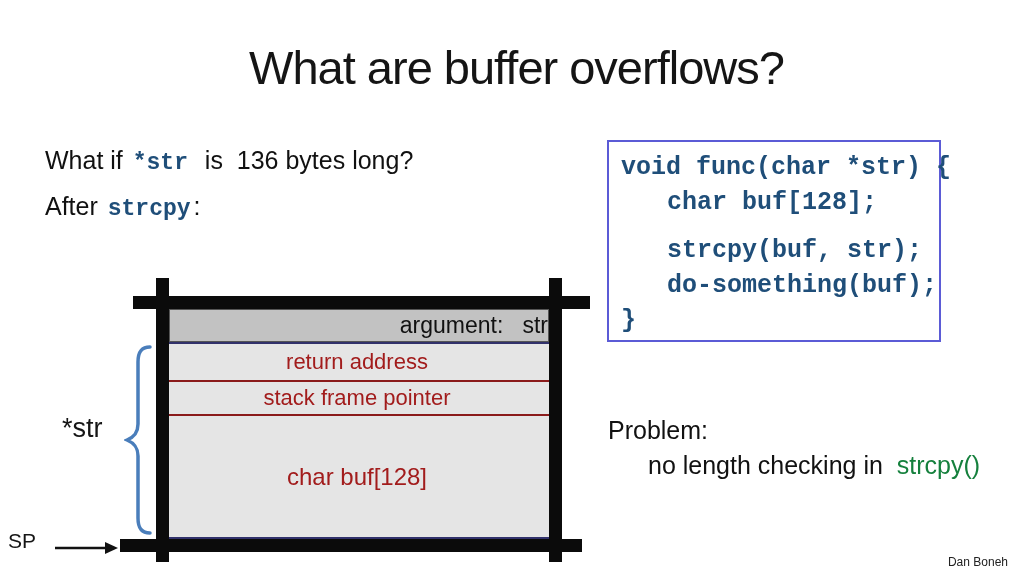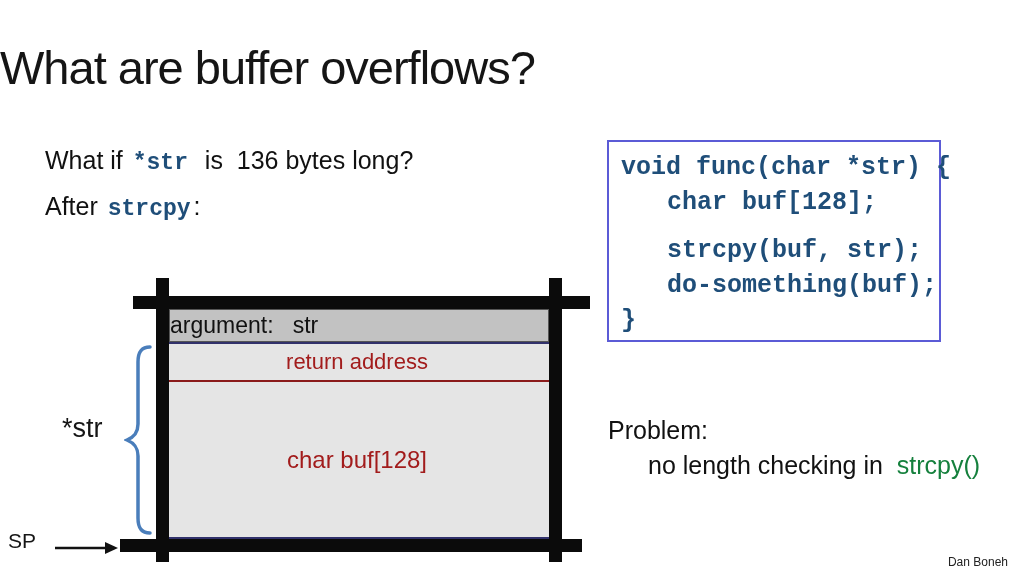--- a/index.html
+++ b/index.html
@@ -12,23 +12,25 @@
     font-family: "Liberation Sans", sans-serif;
     color: #111111;
     overflow: hidden;
   }
   .abs { position: absolute; }
   .pre { white-space: pre; }
 
   
   .title {
     top: 40px; left: 0; width: 1024px;
+    text-align: center;
     font-size: 47px;
     letter-spacing: -1px;
     color: #151515;
+    padding-left: 9px;
   }
 
   
   .intro1 { top: 146px; left: 45px; font-size: 25px; }
   .intro2 { top: 192px; left: 45px; font-size: 25px; }
   .mono-blue {
     font-family: "Liberation Mono", "DejaVu Sans Mono", monospace;
     font-weight: bold;
     color: #1F4E79;
     font-size: 23px;
@@ -56,21 +58,21 @@
   .v-right { left: 549px; top: 278px; width: 13px; height: 284px; }
   .h-top    { left: 133px; top: 296px; width: 457px; height: 13px; }
   .h-bottom { left: 120px; top: 539px; width: 462px; height: 13px; }
 
   
   .arg-box {
     left: 169px; top: 309px; width: 380px; height: 33px;
     background: #C2C2C2;
     border: 1px solid #555;
     z-index: 2;
-    display: flex; align-items: center; justify-content: flex-start;
+    display: flex; align-items: center; justify-content: flex-end;
     font-size: 23px; color: #111;
   }
   .red-box {
     left: 162px; top: 342px; width: 390px; height: 197px;
     background: #e5e5e5;
     border: 2px solid #31316B;
     z-index: 2;
     display: flex; flex-direction: column;
     color: #A21C1C;
   }
@@ -118,20 +120,21 @@
   <div class="abs bar v-right"></div>
   <div class="abs bar h-top"></div>
   <div class="abs bar h-bottom"></div>
 
   <div class="abs arg-box">
     <span class="pre">argument:   str</span>
   </div>
 
   <div class="abs red-box">
     <div class="red-row r1">return address</div>
+    <div class="red-row r2">stack frame pointer</div>
     <div class="red-row r3">char buf[128]</div>
   </div>
 
   <svg class="abs brace" width="32" height="192" viewBox="0 0 32 192">
     <path d="M26 3 C16 3 14 10 14 18 L14 80 C14 89 10 93 3 96 C10 99 14 103 14 112 L14 174 C14 182 16 189 26 189" fill="none" stroke="#4A7EBB" stroke-width="3.5" stroke-linecap="round"></path>
   </svg>
 
   <div class="abs str-label">*str</div>
 
   <div class="abs sp-label">SP</div>

